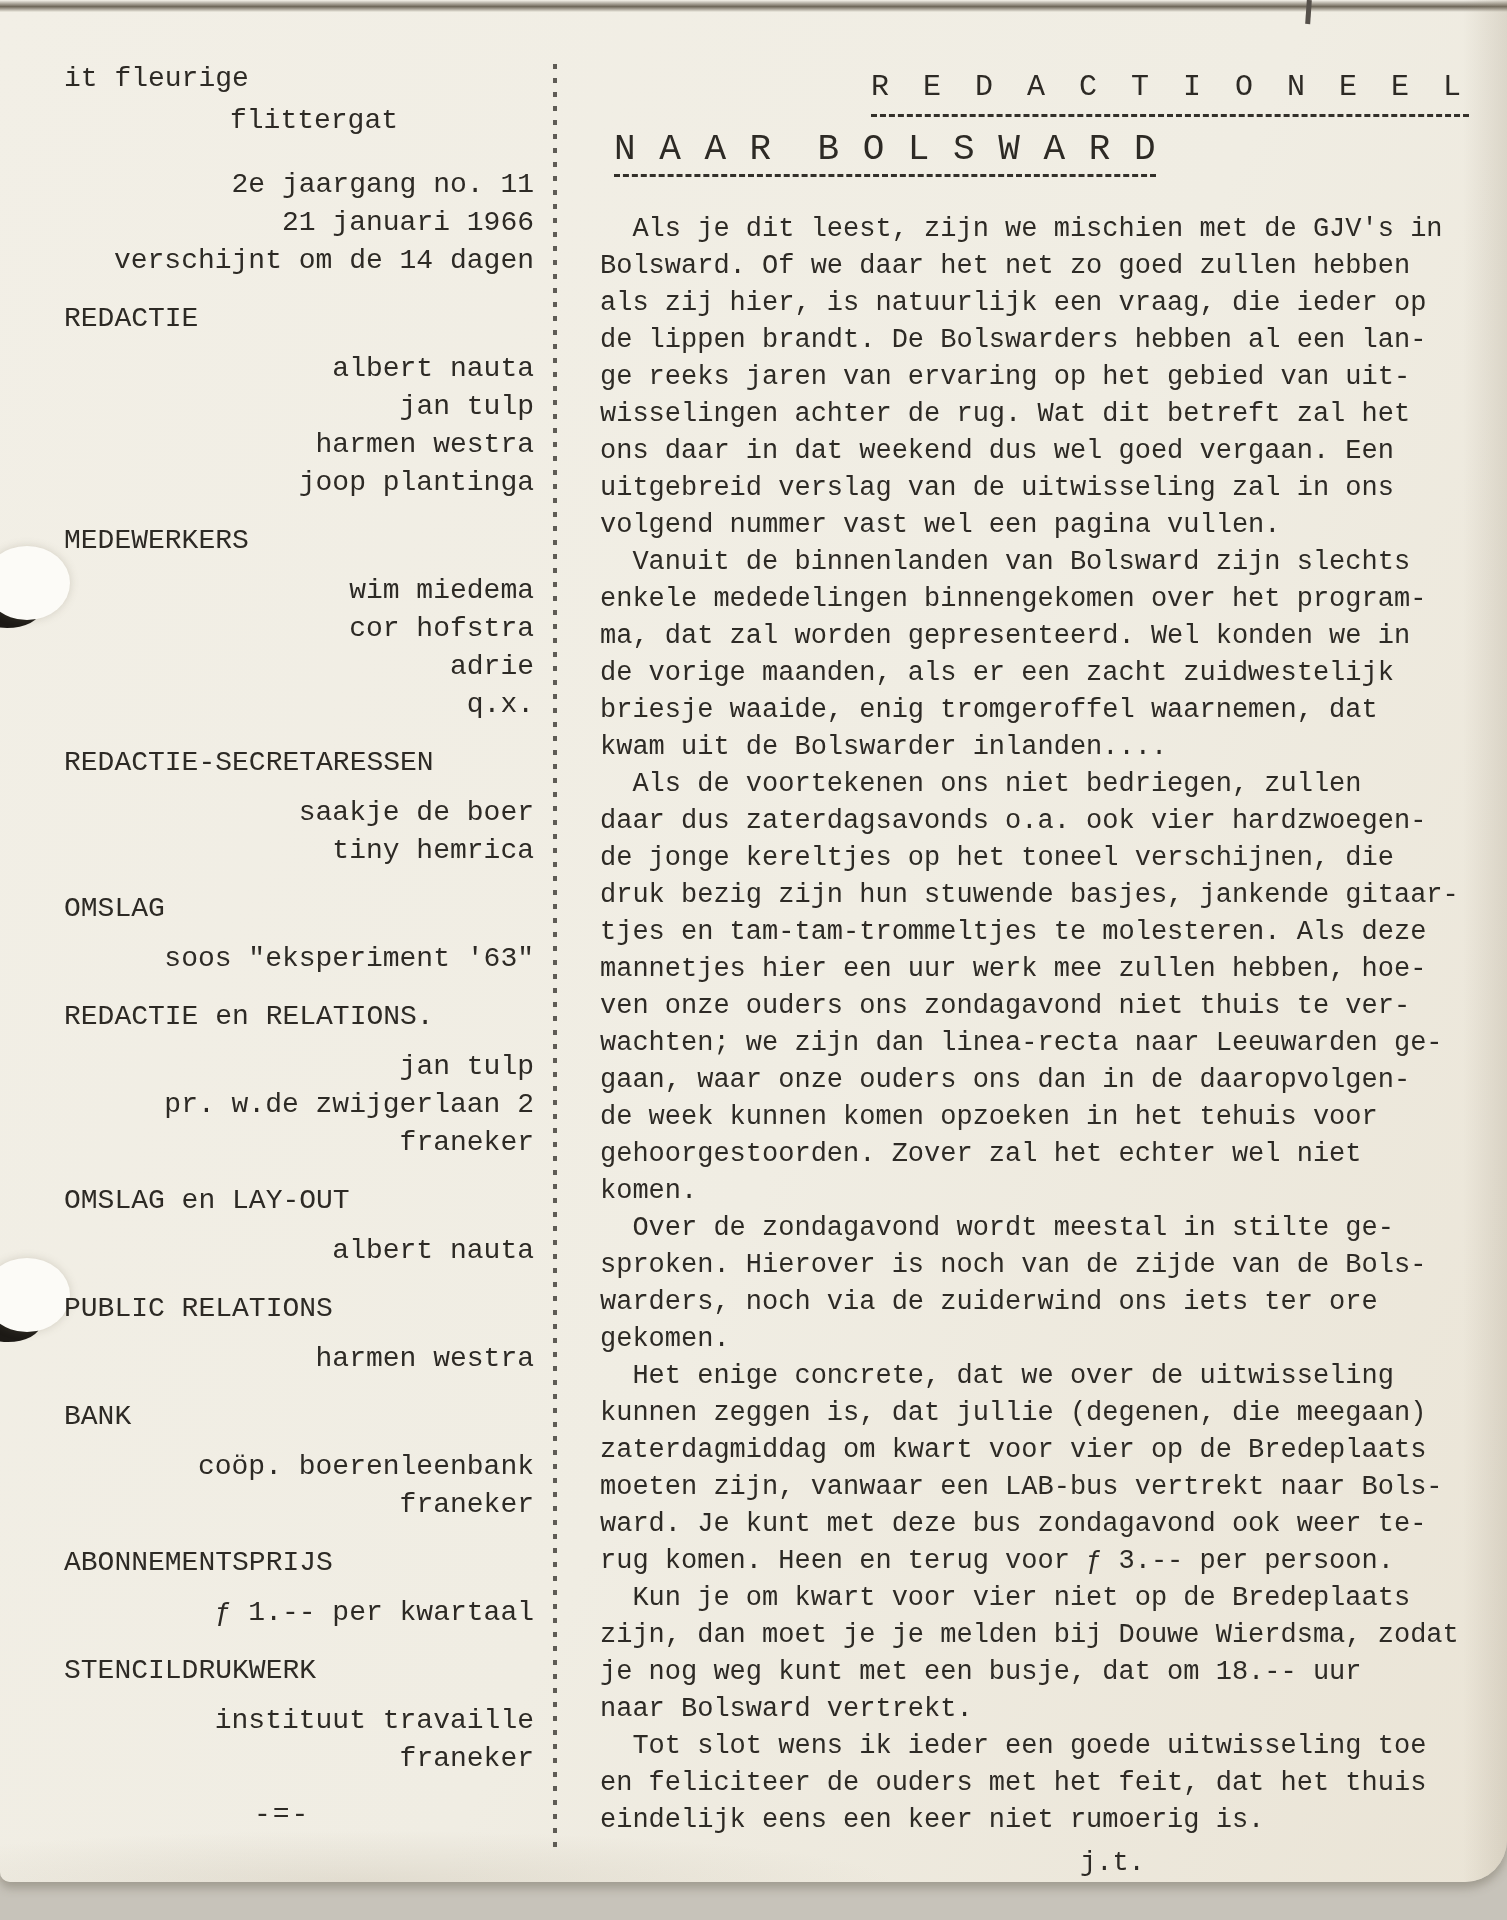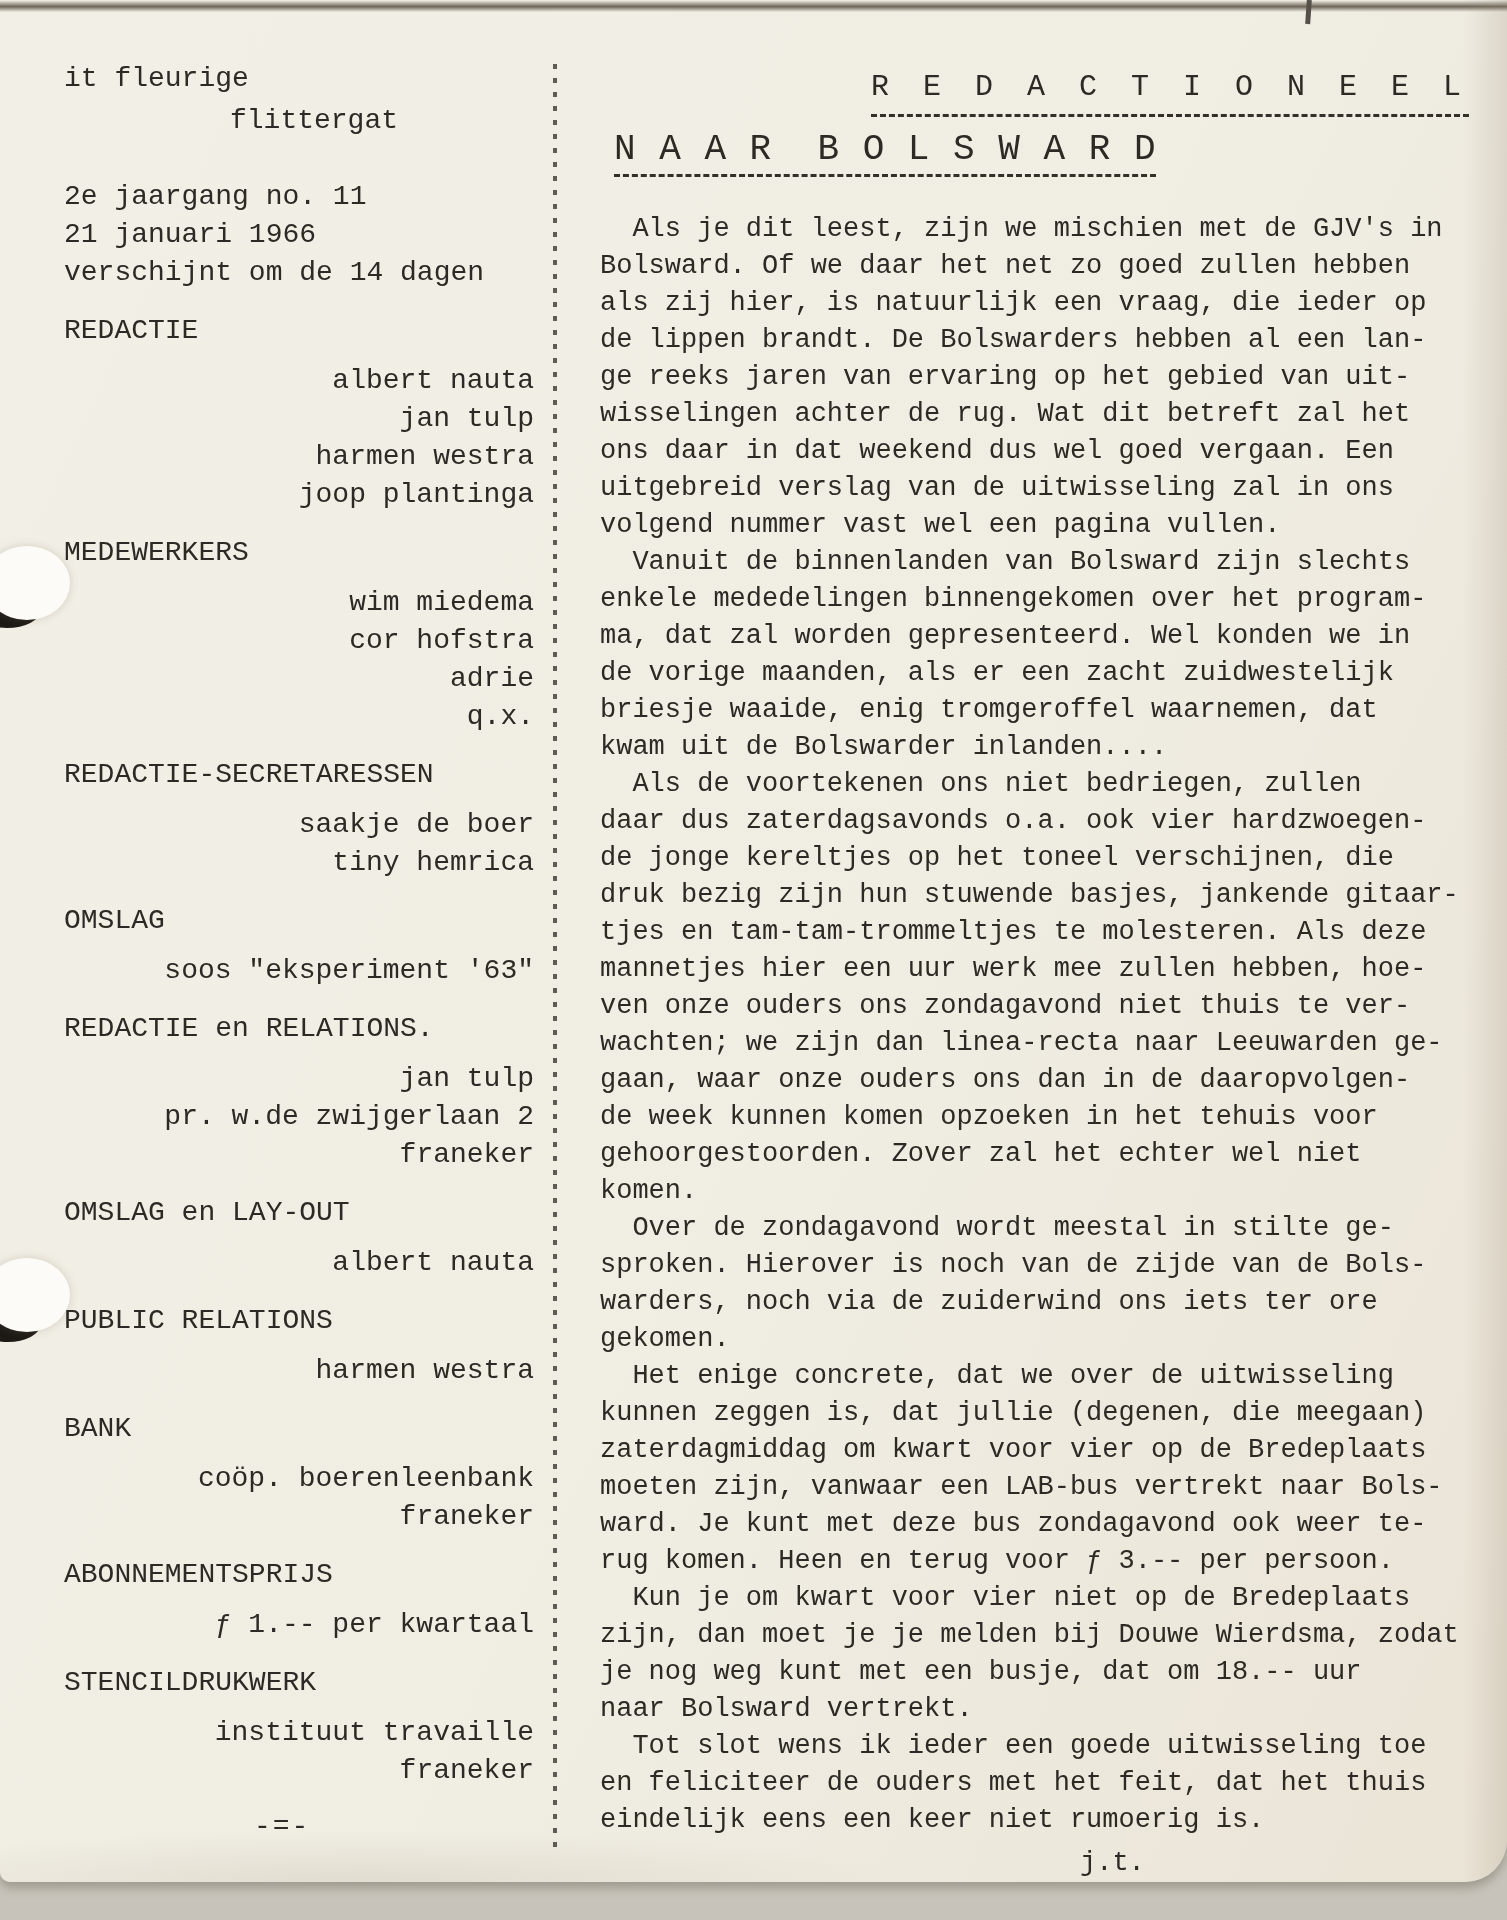--- a/index.html
+++ b/index.html
@@ -49,21 +49,21 @@
   .h1w{left:-16px;top:546px;width:86px;height:74px;}
   .h2s{left:-24px;top:1308px;width:64px;height:34px;}
   .h2w{left:-16px;top:1258px;width:86px;height:74px;}
 
   
   .left-col{
     position:absolute;left:64px;top:60px;width:470px;
     font-size:28px;line-height:38px;
   }
   .masthead-l2{margin-left:166px;margin-top:4px;}
-  .issue{margin-top:38px;}
+  .issue{margin-top:26px;text-align:right;}
   .sec{margin-top:14px;}
   .sec-h{margin:20px 0 12px 0;}
   .sec .item{margin-left:31px;text-align:right;}
   .left-mark{margin-top:18px;margin-left:190px;letter-spacing:2px;}
 
   
   .right-col{
     position:absolute;left:600px;top:56px;width:905px;
     font-size:27px;line-height:37px;margin-top:13px;
   }

